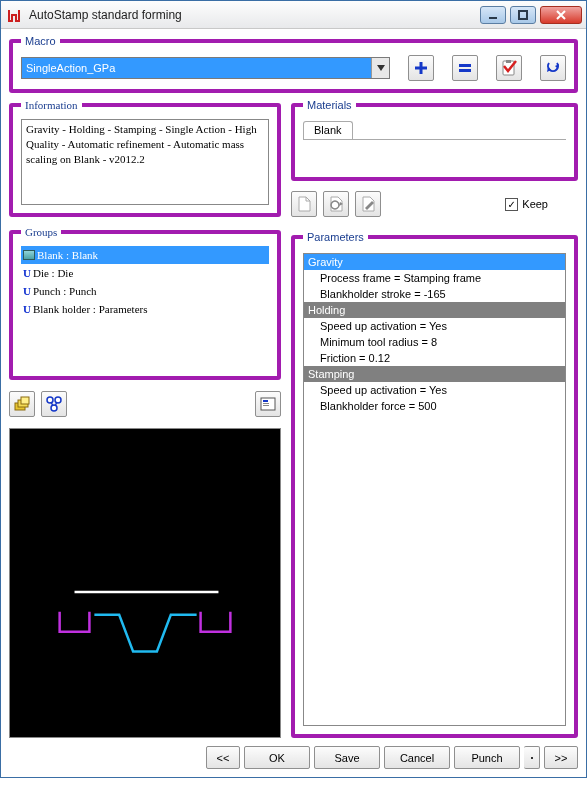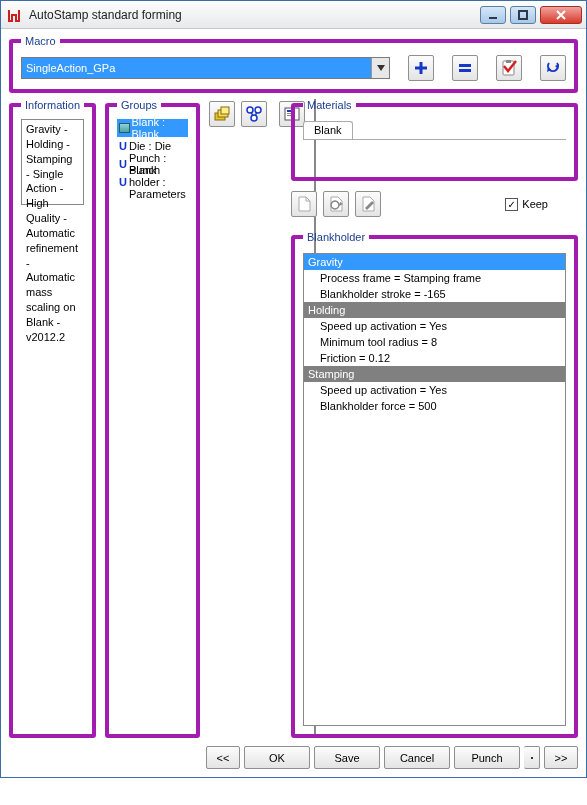--- a/index.html
+++ b/index.html
@@ -13,21 +13,21 @@
 .ctrl-btn.close { width: 42px; background: linear-gradient(#f0a4a0,#d83a2b); border-color: #a62e20; color: #fff; }
 .body-area { flex: 1; padding: 6px 8px 4px 8px; display: flex; flex-direction: column; gap: 6px; }
 fieldset { border: 4px solid #a21caf; border-radius: 3px; padding: 8px 8px 8px 8px; margin: 0; }
 legend { color: #1a3d8f; font-size: 11px; padding: 0 4px; }
 .macro-row { display: flex; align-items: center; gap: 18px; }
 .macro-select { flex: 1; height: 22px; background: #3399ff; color: #fff; border: 1px solid #7a7a7a; display: flex; align-items: center; }
 .macro-select .sel-text { flex: 1; padding: 0 4px; }
 .macro-select .sel-arrow { width: 18px; height: 20px; background: #e8e8e8; border-left: 1px solid #999; display: flex; align-items: center; justify-content: center; }
 .tb-btn { width: 26px; height: 26px; border: 1px solid #8f8f8f; background: linear-gradient(#fcfcfc,#e4e4e4); border-radius: 2px; display: flex; align-items: center; justify-content: center; }
 .columns { display: flex; gap: 10px; flex: 1; min-height: 0; }
-.col-left { width: 272px; display: flex; flex-direction: row; gap: 9px; }
+.col-left { width: 272px; display: flex; flex-direction: column; gap: 9px; font-family: Liberation Serif, serif; }
 .col-right { flex: 1; display: flex; flex-direction: column; gap: 8px; }
 .info-box { width: 100%; height: 86px; border: 1px solid #888; padding: 2px 4px; background: #fff; line-height: 1.35; }
 .groups-list { border: none; background: #fff; height: 126px; overflow: auto; }
 .group-item { display: flex; align-items: center; height: 18px; padding: 0 2px; gap: 2px; }
 .group-item.selected { background: #3399ff; color: #fff; }
 .g-icon { width: 12px; height: 10px; display: inline-block; }
 .g-icon-blank { background: linear-gradient(#8fd4d9,#4ca2a6); border: 1px solid #2c5a5d; }
 .g-icon-u { color: #1030d0; font-weight: bold; font-size: 11px; }
 .toolbar-row { display: flex; gap: 6px; padding: 2px 0; }
 .viewport { border: 1px solid #888; background: #000; flex: 1; min-height: 292px; }
@@ -219,21 +219,21 @@
                 <path d="M6 13 L13 6 L15 8 L8 15 Z" fill="#888"></path>
               </svg>
             </div>
           <div class="keep-check">
             <span class="checkbox">✓</span>
             <span>Keep</span>
           </div>
         </div>
 
         <fieldset class="params-field">
-          <legend>Blankholder</legend>
+          <legend>Parameters</legend>
           <div class="params-list">
             <div class="param-header on">Gravity</div>
             <div class="param-item">Process frame = Stamping frame</div>
             <div class="param-item">Blankholder stroke = -165</div>
             <div class="param-header off">Holding</div>
             <div class="param-item">Speed up activation = Yes</div>
             <div class="param-item">Minimum tool radius = 8</div>
             <div class="param-item">Friction = 0.12</div>
             <div class="param-header off">Stamping</div>
             <div class="param-item">Speed up activation = Yes</div>

